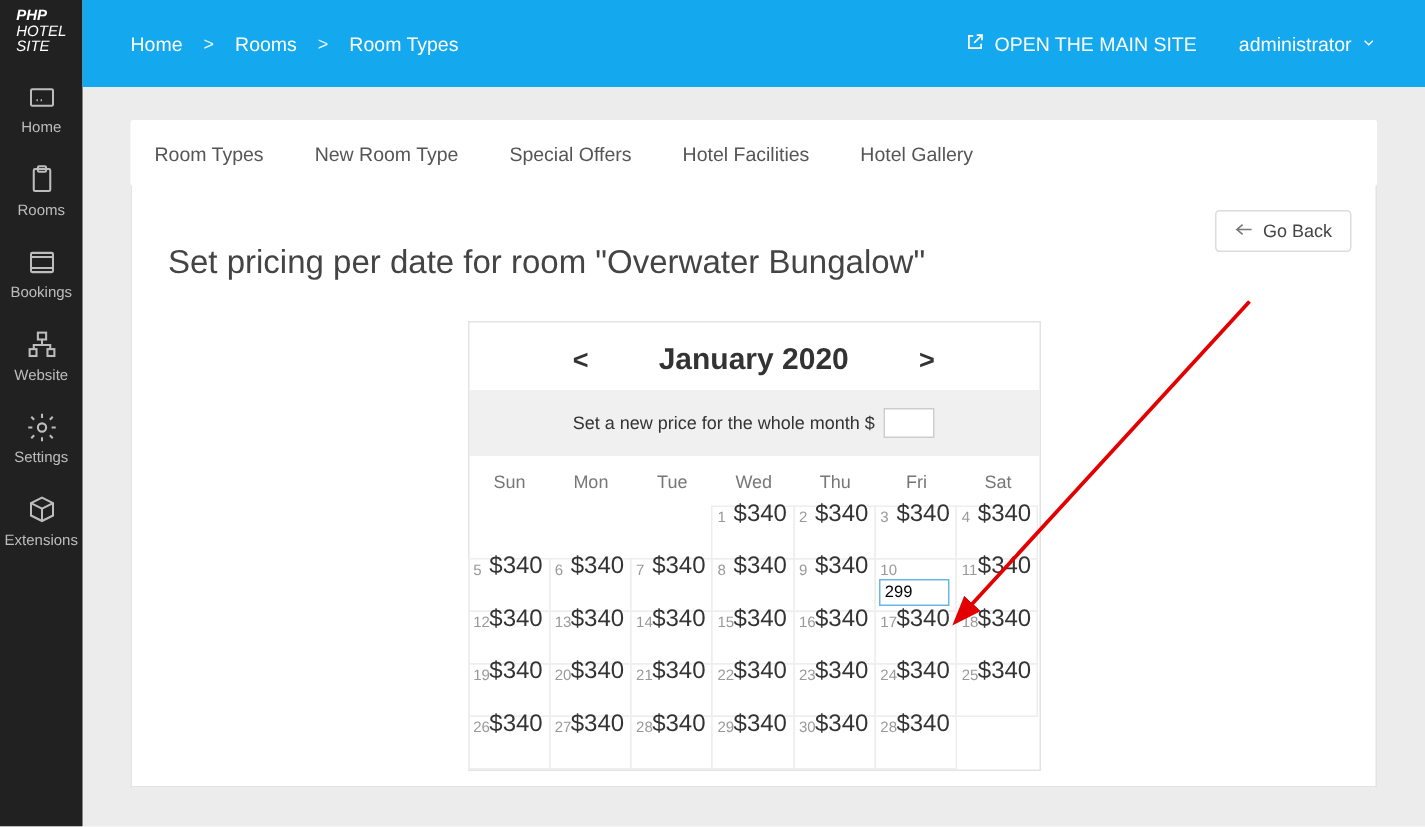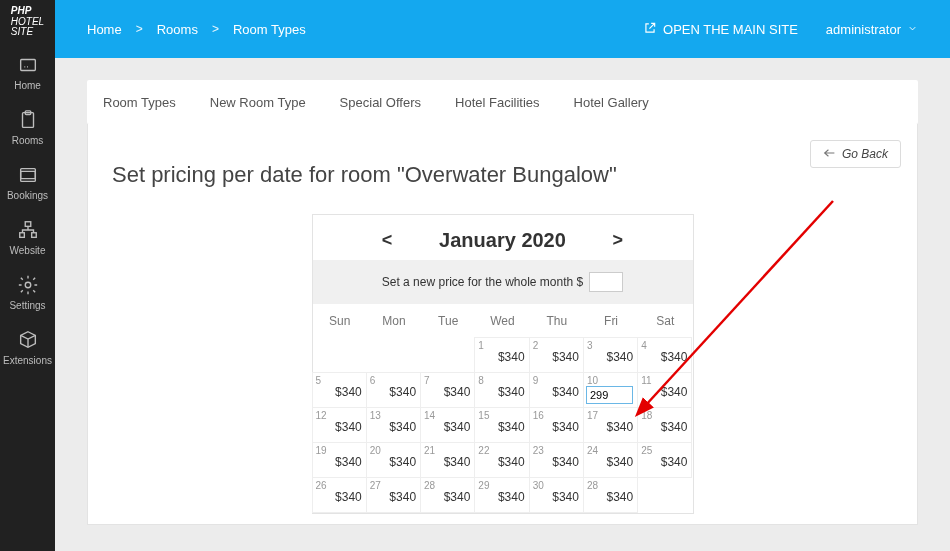--- a/index.html
+++ b/index.html
@@ -19,37 +19,37 @@
   .open-site { display: flex; align-items: center; gap: 6px; cursor: pointer; }
   .user { display: flex; align-items: center; gap: 6px; cursor: pointer; }
 
   .page { position: absolute; left: 55px; top: 58px; right: 0; bottom: 0; padding: 22px 32px; overflow: hidden; }
 
   .tabbar { background: #fff; height: 44px; display: flex; align-items: center; gap: 34px; padding: 0 16px; border-radius: 2px; font-size: 13px; color: #555; }
   .tabbar .tab { cursor: pointer; }
 
   .content { position: relative; background: #fff; border: 1px solid #e3e3e3; border-top: none; padding: 24px 24px 10px; margin-top: 0; }
 
-  .goback { position: absolute; right: 16px; top: 16px; border: 1px solid #dcdcdc; border-radius: 3px; background: #fff; padding: 6px 12px; font-size: 12px; color: #444; cursor: pointer; display: flex; gap: 6px; font-style: italic; }
+  .goback { position: absolute; right: 16px; top: 16px; border: 1px solid #dcdcdc; border-radius: 3px; background: #fff; padding: 6px 12px; font-size: 12px; color: #444; cursor: pointer; display: flex; gap: 6px; }
 
   .title { font-size: 22px; font-weight: 400; color: #444; margin-top: 14px; margin-bottom: 26px; }
 
   .cal-wrap { margin: 0 auto; width: 382px; border: 1px solid #e3e3e3; }
   .cal-head { display: flex; align-items: center; justify-content: center; gap: 42px; padding: 14px 0 8px; font-size: 20px; font-weight: 600; }
   .cal-head .nav { font-size: 18px; font-weight: 600; cursor: pointer; color: #333; width: 20px; text-align: center; }
   .cal-setrow { background: #f0f0f0; padding: 12px 0; display: flex; align-items: center; justify-content: center; gap: 6px; font-size: 12px; color: #333; }
   .cal-setrow input { width: 34px; height: 20px; border: 1px solid #ccc; font-size: 12px; padding: 0 2px; }
   .dayhead-row { display: flex; }
   .dayhead { flex: 1; text-align: center; font-size: 12px; color: #777; padding: 10px 0; }
   .grid { }
   .week { display: flex; }
   .cell { flex: 1; height: 36px; border: 1px solid #eee; margin: -1px 0 0 -1px; position: relative; font-size: 11px; }
   .cell.blank { border-color: transparent; }
   .cell .d { position: absolute; top: 2px; left: 3px; color: #999; font-size: 10px; }
-  .cell .p { position: absolute; right: 4px; bottom: 8px; color: #333; font-size: 12px; }
+  .cell .p { position: absolute; right: 4px; bottom: 20px; color: #333; font-size: 16px; }
   .cell input { position: absolute; left: 2px; right: 2px; bottom: 3px; width: calc(100% - 6px); height: 18px; border: 1px solid #6ab7e6; font-size: 11px; padding: 0 3px; outline: none; }
 
   .arrow { position: absolute; pointer-events: none; }
 </style>
 </head>
 <body>
 
 <div class="sidebar">
   <div class="logo">
     <span>PHP</span>

